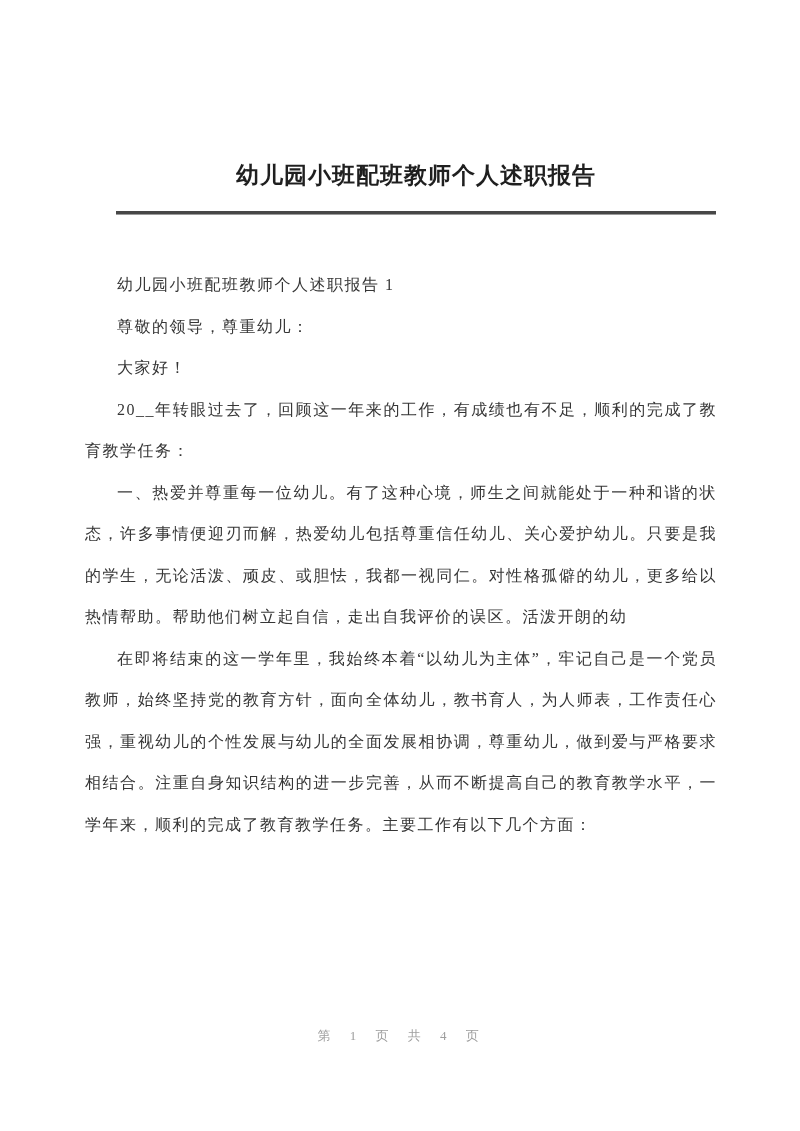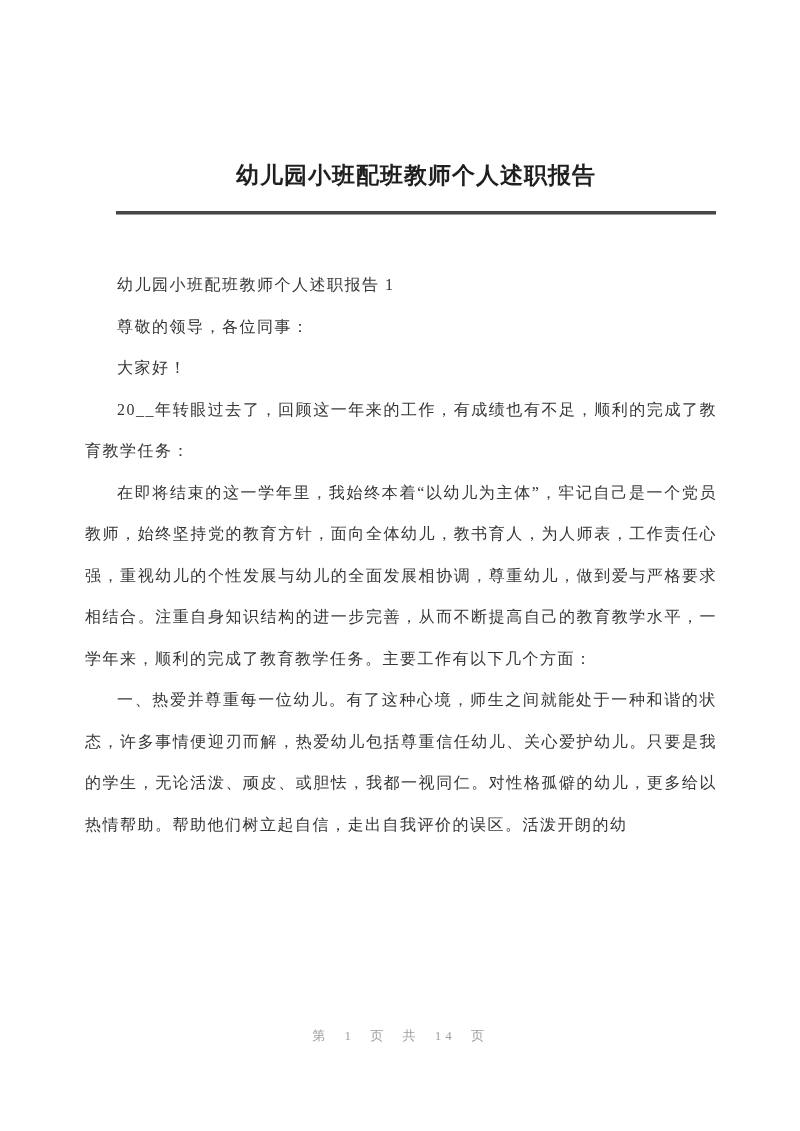--- a/index.html
+++ b/index.html
@@ -77,24 +77,24 @@
 <div class="page">
 
   <header class="doc-header">
     <h1 class="doc-title">幼儿园小班配班教师个人述职报告</h1>
   </header>
 
   <div class="title-divider"></div>
 
   <main class="doc-body">
     <p>幼儿园小班配班教师个人述职报告 1</p>
-    <p>尊敬的领导，各位同事：</p>
+    <p>尊敬的领导，尊重幼儿：</p>
     <p>大家好！</p>
     <p>20__年转眼过去了，回顾这一年来的工作，有成绩也有不足，顺利的完成了教育教学任务：</p>
+    <p>一、热爱并尊重每一位幼儿。有了这种心境，师生之间就能处于一种和谐的状态，许多事情便迎刃而解，热爱幼儿包括尊重信任幼儿、关心爱护幼儿。只要是我的学生，无论活泼、顽皮、或胆怯，我都一视同仁。对性格孤僻的幼儿，更多给以热情帮助。帮助他们树立起自信，走出自我评价的误区。活泼开朗的幼</p>
     <p>在即将结束的这一学年里，我始终本着“以幼儿为主体”，牢记自己是一个党员教师，始终坚持党的教育方针，面向全体幼儿，教书育人，为人师表，工作责任心强，重视幼儿的个性发展与幼儿的全面发展相协调，尊重幼儿，做到爱与严格要求相结合。注重自身知识结构的进一步完善，从而不断提高自己的教育教学水平，一学年来，顺利的完成了教育教学任务。主要工作有以下几个方面：</p>
-    <p>一、热爱并尊重每一位幼儿。有了这种心境，师生之间就能处于一种和谐的状态，许多事情便迎刃而解，热爱幼儿包括尊重信任幼儿、关心爱护幼儿。只要是我的学生，无论活泼、顽皮、或胆怯，我都一视同仁。对性格孤僻的幼儿，更多给以热情帮助。帮助他们树立起自信，走出自我评价的误区。活泼开朗的幼</p>
   </main>
 
   <footer class="page-footer">
-    <span class="page-indicator">第 1 页 共 14 页</span>
+    <span class="page-indicator">第 1 页 共 4 页</span>
   </footer>
 
 </div>
 
 </body></html>

